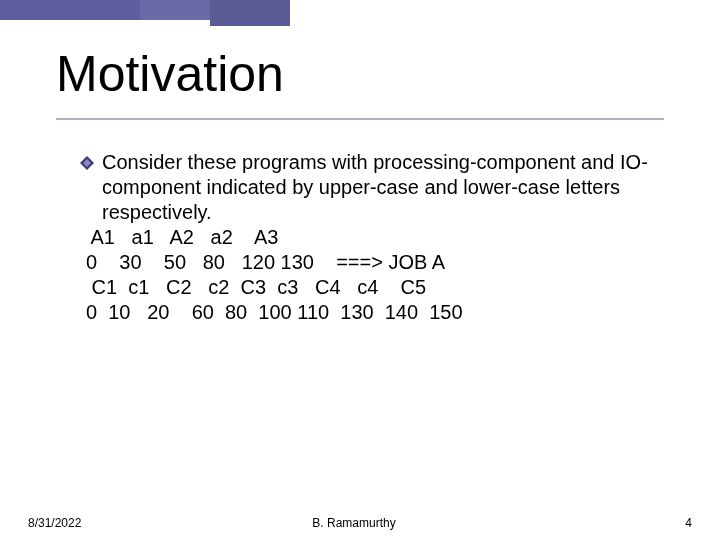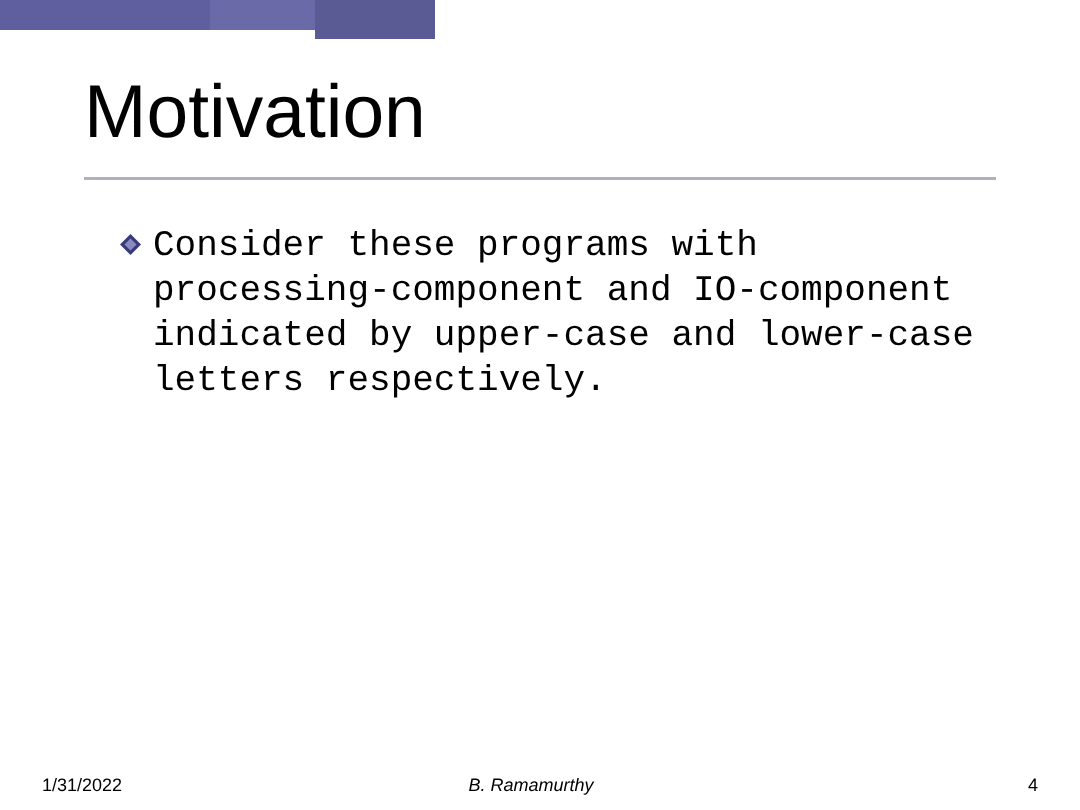--- a/index.html
+++ b/index.html
@@ -43,23 +43,23 @@
     top: 118px;
     width: 608px;
     height: 0;
     border-top: 2px solid #b0b0c0;
   }
   .content {
     position: absolute;
     left: 82px;
     top: 150px;
     width: 590px;
-    font-size: 24px;
+    font-size: 20px;
     line-height: 1.25;
-    font-family: Liberation Mono, monospace;
+    font-family: Liberation Sans, sans-serif;
   }
   .bullet-row {
     position: relative;
   }
   .bullet-icon {
     position: absolute;
     left: -2px;
     top: 6px;
     width: 14px;
     height: 14px;
@@ -75,21 +75,21 @@
   .footer {
     position: absolute;
     left: 0;
     bottom: 10px;
     width: 720px;
     font-size: 12px;
     font-family: Verdana, Arial, sans-serif;
     color: #000;
   }
   .footer .date { position:absolute; left:28px; bottom:0; }
-  .footer .author { position:absolute; left:0; right:12px; bottom:0; text-align:center;font-style:italic; }
+  .footer .author { position:absolute; left:0; right:12px; bottom:0; text-align:center; }
   .footer .pagenum { position:absolute; right:28px; bottom:0; }
 </style>
 </head>
 <body>
 
 <div class="slide">
 
   <div class="topbar">
     <div class="seg1"></div>
     <div class="seg1b"></div>
@@ -102,21 +102,25 @@
   <div class="content">
     <div class="bullet-row">
       <span class="bullet-icon">
         <svg width="14" height="14" viewBox="0 0 14 14">
           <polygon points="7,0 14,7 7,14 0,7" fill="#3a3a7a"></polygon>
           <polygon points="7,3 11,7 7,11 3,7" fill="#8a8ac0"></polygon>
         </svg>
       </span>
       <div class="body-text">Consider these programs with processing-component and IO-component indicated by upper-case and lower-case letters respectively.</div>
     </div>
+    <div class="indent-line"> A1   a1   A2   a2    A3</div>
+    <div class="indent-line">0    30    50   80   120 130    ===&gt; JOB A</div>
+    <div class="indent-line"> C1  c1   C2   c2  C3  c3   C4   c4    C5</div>
+    <div class="indent-line">0  10   20    60  80  100 110  130  140  150</div>
   </div>
 
   <div class="footer">
-    <span class="date">1/31/2022</span>
+    <span class="date">8/31/2022</span>
     <span class="author">B. Ramamurthy</span>
     <span class="pagenum">4</span>
   </div>
 
 </div>
 
 </body></html>

